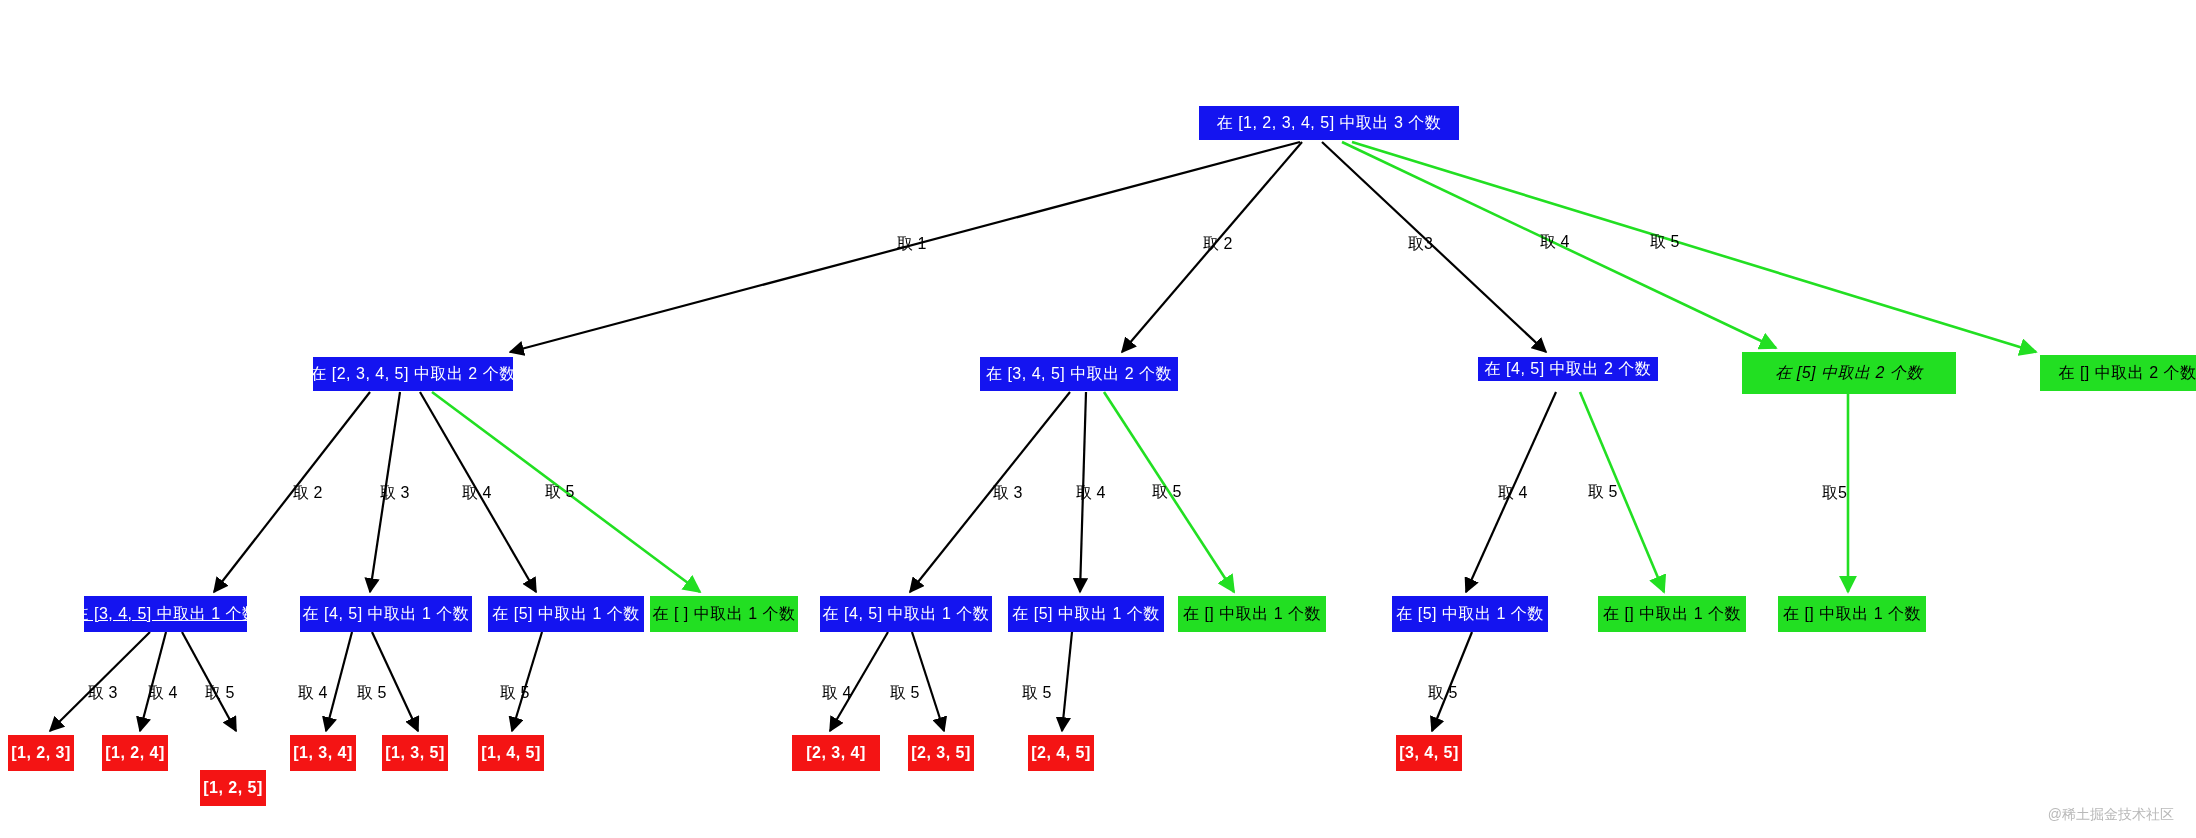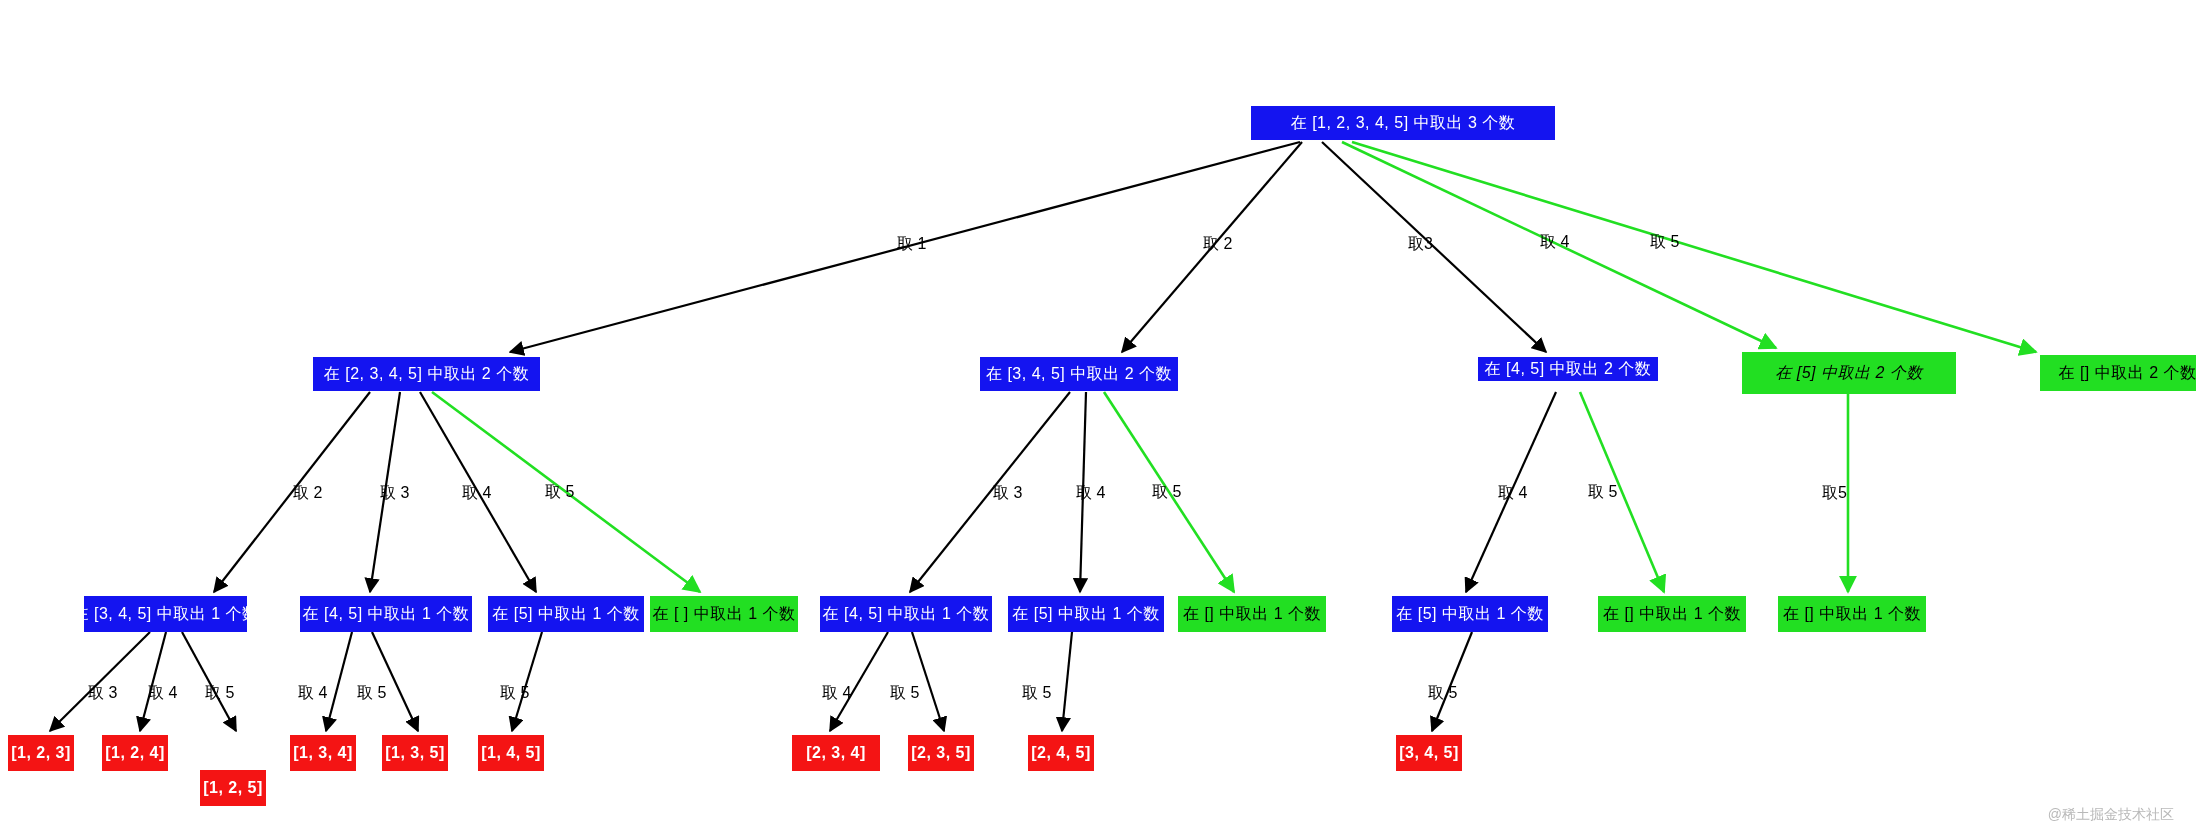--- a/index.html
+++ b/index.html
@@ -105,27 +105,27 @@
         <line x1="372" y1="632" x2="418" y2="731" stroke="#000000" stroke-width="2.2" marker-end="url(#arrow-black)"></line>
         <line x1="542" y1="632" x2="512" y2="731" stroke="#000000" stroke-width="2.2" marker-end="url(#arrow-black)"></line>
         <line x1="888" y1="632" x2="830" y2="731" stroke="#000000" stroke-width="2.2" marker-end="url(#arrow-black)"></line>
         <line x1="912" y1="632" x2="944" y2="731" stroke="#000000" stroke-width="2.2" marker-end="url(#arrow-black)"></line>
         <line x1="1072" y1="632" x2="1062" y2="731" stroke="#000000" stroke-width="2.2" marker-end="url(#arrow-black)"></line>
         <line x1="1472" y1="632" x2="1432" y2="731" stroke="#000000" stroke-width="2.2" marker-end="url(#arrow-black)"></line>
       </g>
   </svg>
 
   <div id="node-layer">
-      <div class="node node-blue" style="left: 1251px; top: 106px; width: 304px; height: 34px;">在 [1, 2, 3, 4, 5] 中取出 3 个数</div>
-      <div class="node node-blue" style="left: 313px; top: 357px; width: 227px; height: 34px;">在 [2, 3, 4, 5] 中取出 2 个数</div>
+      <div class="node node-blue" style="left: 1199px; top: 106px; width: 260px; height: 34px;">在 [1, 2, 3, 4, 5] 中取出 3 个数</div>
+      <div class="node node-blue" style="left: 313px; top: 357px; width: 200px; height: 34px;">在 [2, 3, 4, 5] 中取出 2 个数</div>
       <div class="node node-blue" style="left: 980px; top: 357px; width: 198px; height: 34px;">在 [3, 4, 5] 中取出 2 个数</div>
       <div class="node node-blue" style="left: 1478px; top: 357px; width: 180px; height: 24px;">在 [4, 5] 中取出 2 个数</div>
       <div class="node node-green" style="left: 1742px; top: 352px; width: 214px; height: 42px; font-style: italic;">在 [5] 中取出 2 个数</div>
       <div class="node node-green" style="left: 2040px; top: 355px; width: 175px; height: 36px;">在 [] 中取出 2 个数</div>
-      <div class="node node-blue" style="left: 84px; top: 596px; width: 163px; height: 36px;">在 [3, 4, 5] 中取出 1 个数</div>
+      <div class="node node-blue" style="left: 84px; top: 596px; width: 163px; height: 36px; text-decoration: underline;">在 [3, 4, 5] 中取出 1 个数</div>
       <div class="node node-blue" style="left: 300px; top: 596px; width: 172px; height: 36px;">在 [4, 5] 中取出 1 个数</div>
       <div class="node node-blue" style="left: 488px; top: 596px; width: 156px; height: 36px;">在 [5] 中取出 1 个数</div>
       <div class="node node-green" style="left: 650px; top: 596px; width: 148px; height: 36px;">在 [ ] 中取出 1 个数</div>
       <div class="node node-blue" style="left: 820px; top: 596px; width: 172px; height: 36px;">在 [4, 5] 中取出 1 个数</div>
       <div class="node node-blue" style="left: 1008px; top: 596px; width: 156px; height: 36px;">在 [5] 中取出 1 个数</div>
       <div class="node node-green" style="left: 1178px; top: 596px; width: 148px; height: 36px;">在 [] 中取出 1 个数</div>
       <div class="node node-blue" style="left: 1392px; top: 596px; width: 156px; height: 36px;">在 [5] 中取出 1 个数</div>
       <div class="node node-green" style="left: 1598px; top: 596px; width: 148px; height: 36px;">在 [] 中取出 1 个数</div>
       <div class="node node-green" style="left: 1778px; top: 596px; width: 148px; height: 36px;">在 [] 中取出 1 个数</div>
       <div class="node node-red" style="left: 8px; top: 735px; width: 66px; height: 36px;">[1, 2, 3]</div>

